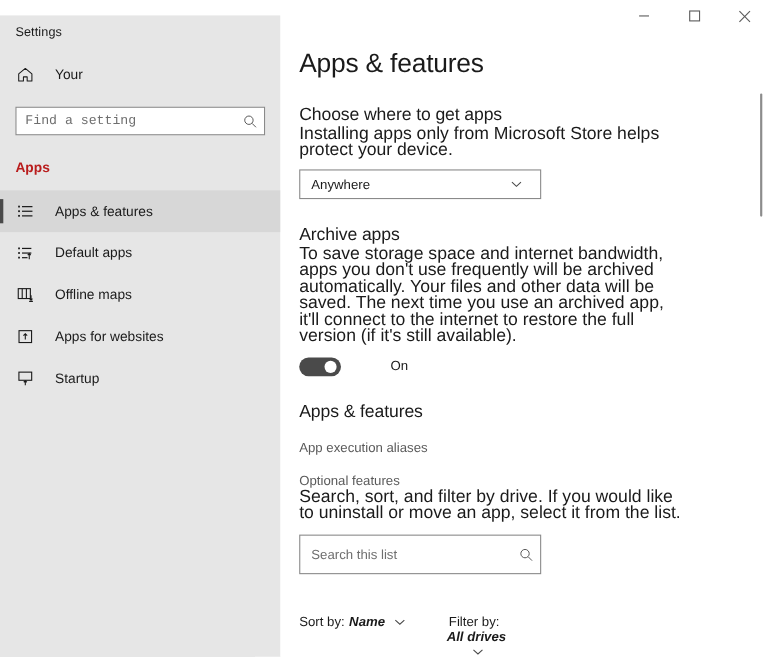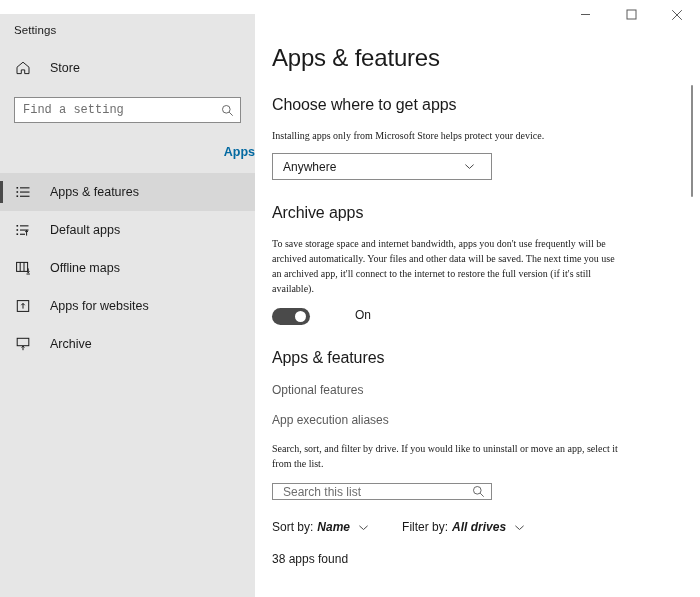--- a/index.html
+++ b/index.html
@@ -92,24 +92,23 @@
     height: 14px;
     flex: 0 0 14px;
     display: flex;
     align-items: center;
     justify-content: center;
   }
 
   .section-head {
     font-size: 12.5px;
     font-weight: bold;
-    color: #0369a1;
+    color: #b91c1c;
     padding: 0 0 0 14px;
     margin-top: 22px;
-    text-align: right;
   }
 
   .nav-list { margin-top: 14px; }
 
   .nav-item {
     position: relative;
     display: flex;
     align-items: center;
     height: 38px;
     padding-left: 14px;
@@ -178,26 +177,24 @@
 
   .sub-head {
     font-size: 16px;
     font-weight: normal;
     color: #1a1a1a;
     margin-top: 24px;
     letter-spacing: -0.1px;
   }
 
   .body-text {
-    font-size: 10px;
+    font-size: 16px;
     color: #1a1a1a;
     line-height: 15px;
-    margin-top: 14px;
     max-width: 350px;
-    font-family: Liberation Serif, serif;
   }
 
   .combo {
     margin-top: 10px;
     width: 220px;
     height: 27px;
     border: 1px solid #8a8a8a;
     background: #ffffff;
     display: flex;
     align-items: center;
@@ -254,21 +251,21 @@
     margin-top: 16px;
     display: inline-block;
     cursor: default;
     text-decoration: none;
   }
   .link-wrap { display: block; }
 
   .list-search {
     margin-top: 12px;
     width: 220px;
-    height: 17px;
+    height: 36px;
     border: 1px solid #8a8a8a;
     background: #ffffff;
     display: flex;
     align-items: center;
     padding: 0 6px 0 10px;
   }
   .list-search input {
     flex: 1 1 auto;
     border: none;
     outline: none;
@@ -276,30 +273,30 @@
     font-size: 12px;
     color: #1a1a1a;
     background: transparent;
     min-width: 0;
   }
   .list-search input::placeholder { color: #6e6e6e; opacity: 1; }
 
   .filters {
     display: flex;
     align-items: flex-start;
-    margin-top: 20px;
+    margin-top: 36px;
   }
   .filter-group {
     display: flex;
     align-items: center;
     cursor: default;
     font-size: 12px;
     color: #1a1a1a;
   }
-  .filter-group:last-child { margin-left: 33px; }
+  .filter-group:last-child { margin-left: 33px; flex-direction: column; }
   .filter-label { color: #1a1a1a; }
   .filter-value { font-weight: bold; margin-left: 4px; font-style: italic; }
   .filter-chev {
     width: 12px;
     height: 12px;
     margin-left: 7px;
     display: flex;
     align-items: center;
     justify-content: center;
   }
@@ -336,21 +333,21 @@
   <div class="sidebar">
 
     <div class="sidebar-title">Settings</div>
 
     <div class="home-row">
       <span class="home-icon">
         <svg width="16" height="16" viewBox="0 0 16 16">
           <path d="M8 2.2 L2 7.2 L2 13.6 L6.3 13.6 L6.3 9.9 L9.7 9.9 L9.7 13.6 L14 13.6 L14 7.2 Z" fill="none" stroke="#1a1a1a" stroke-width="0.95" stroke-linejoin="round"></path>
         </svg>
       </span>
-      <span class="home-label">Store</span>
+      <span class="home-label">Your</span>
     </div>
 
     <div class="find-setting">
       <input type="text" placeholder="Find a setting" style="">
       <span class="search-glyph">
         <svg width="13" height="13" viewBox="0 0 14 14">
           <circle cx="5.7" cy="5.7" r="4.1" fill="none" stroke="#555" stroke-width="0.95"></circle>
           <line x1="8.8" y1="8.8" x2="12.6" y2="12.6" stroke="#555" stroke-width="0.95"></line>
         </svg>
       </span>
@@ -413,21 +410,21 @@
       </div>
 
 
       <div class="nav-item">
         <span class="nav-icon">
           <svg width="16" height="16" viewBox="0 0 16 16">
             <rect x="2.2" y="2.3" width="11.6" height="7.4" fill="none" stroke="#1a1a1a" stroke-width="1"></rect>
             <path d="M8 14.2 L8 10.2 M6.6 11.5 L8 10.1 L9.4 11.5" fill="none" stroke="#1a1a1a" stroke-width="1"></path>
           </svg>
         </span>
-        <span class="nav-label">Archive</span>
+        <span class="nav-label">Startup</span>
       </div>
 
     </div>
   </div>
 
   <div class="main">
 
     <div class="titlebar">
       <div class="win-btn">
         <svg width="11" height="11" viewBox="0 0 11 11">
@@ -469,24 +466,24 @@
       <div class="toggle-row">
         <div class="toggle">
           <span class="knob"></span>
         </div>
         <span class="toggle-label">On</span>
       </div>
 
       <h2 class="sub-head">Apps &amp; features</h2>
 
       <span class="link-wrap">
-        <a class="link">Optional features</a>
+        <a class="link">App execution aliases</a>
       </span>
       <span class="link-wrap">
-        <a class="link">App execution aliases</a>
+        <a class="link">Optional features</a>
       </span>
 
       <div class="body-text">Search, sort, and filter by drive. If you would like to uninstall or move an app, select it from the list.</div>
 
       <div class="list-search">
         <input type="text" placeholder="Search this list" style="">
         <span class="search-glyph">
           <svg width="13" height="13" viewBox="0 0 14 14">
             <circle cx="5.7" cy="5.7" r="4.1" fill="none" stroke="#555" stroke-width="0.95"></circle>
             <line x1="8.8" y1="8.8" x2="12.6" y2="12.6" stroke="#555" stroke-width="0.95"></line>

